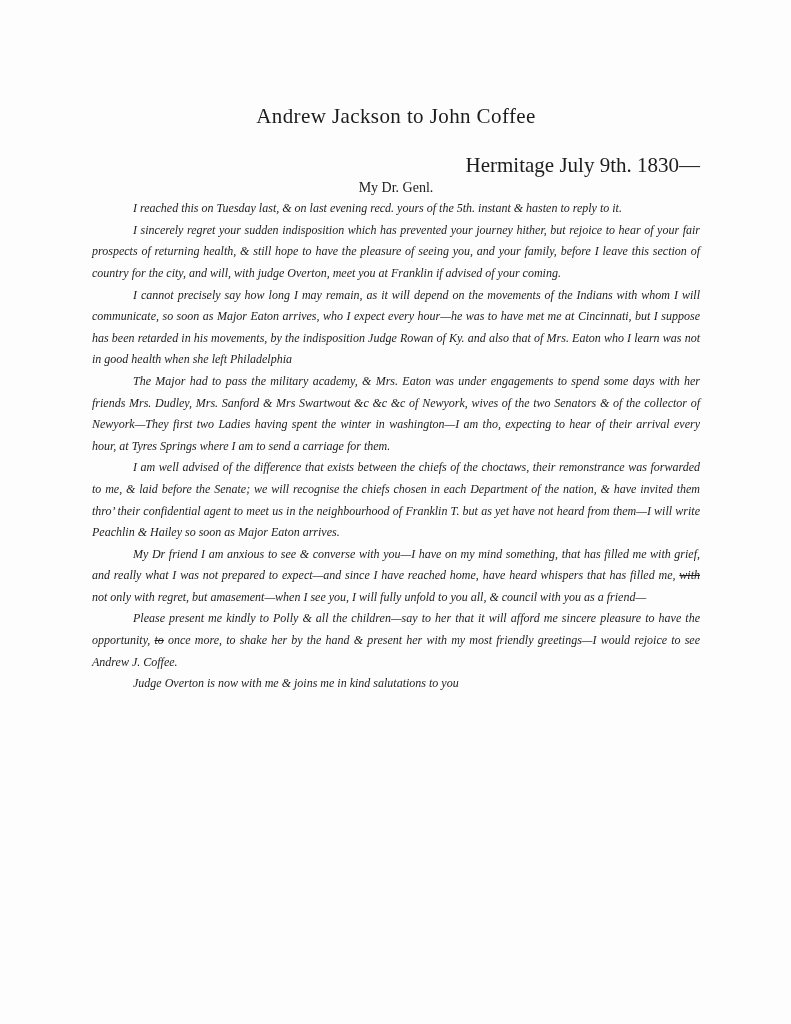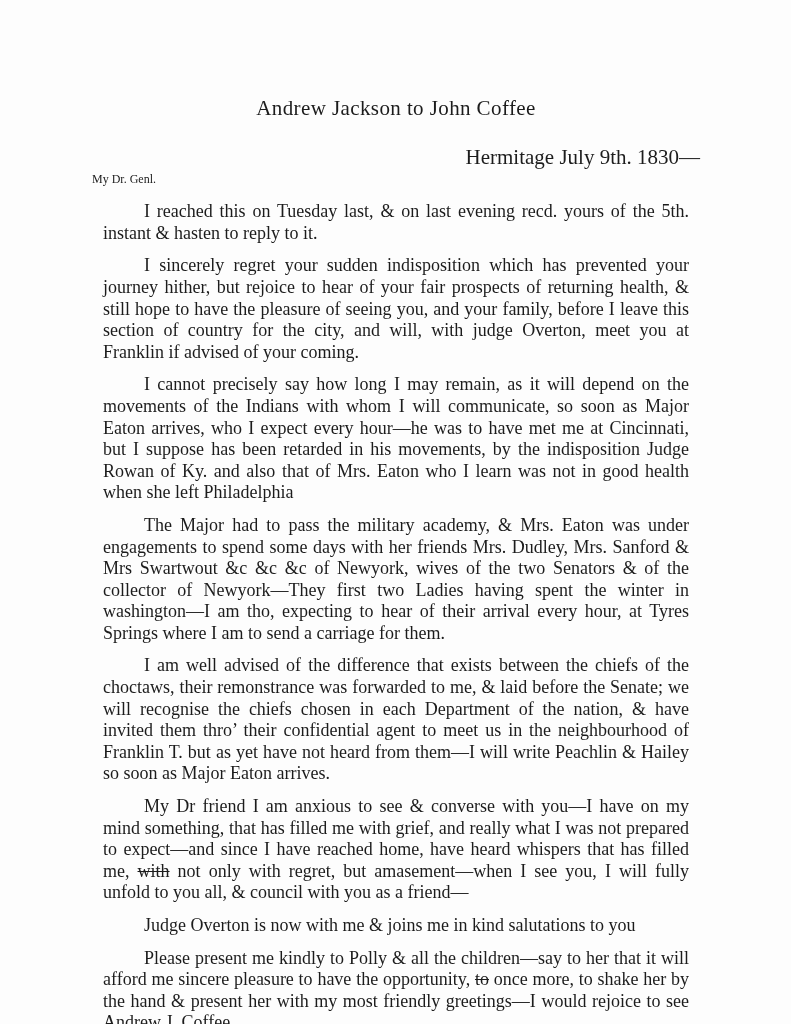--- a/index.html
+++ b/index.html
@@ -19,57 +19,58 @@
   .content {
     position: absolute;
     left: 92px;
     top: 92px;
     width: 608px;
   }
   .title {
     font-size: 21px;
     font-weight: normal;
     text-align: center;
-    margin: 4px 0 26px 0;
+    margin: 12px 0 26px 0;
     letter-spacing: 0.4px;
   }
   .dateline {
     font-size: 21px;
     line-height: 21.6px;
     text-align: right;
   }
   .salutation {
-    font-size: 12px;
+    font-size: 14px;
     line-height: 21.6px;
-    text-align: left;
+    text-align: center;
   }
   .letter-body p {
-    margin: 11px;
-    font-size: 18px;
+    margin: 0;
+    font-size: 12px;
     line-height: 21.6px;
     text-align: justify;
     text-indent: 41px;
     hyphens: none;
+    font-style: italic;
   }
   .strike {
     text-decoration: line-through;
   }
 </style>
 </head>
 <body>
 
 <div class="page">
   <div class="content">
     <h1 class="title">Andrew Jackson to John Coffee</h1>
     <div class="dateline">Hermitage July 9th. 1830—</div>
     <div class="salutation">My Dr. Genl.</div>
     <div class="letter-body">
         <p><span>I reached this on Tuesday last, &amp; on last evening recd. yours of the 5th. instant &amp; hasten to reply to it.</span></p>
         <p><span>I sincerely regret your sudden indisposition which has prevented your journey hither, but rejoice to hear of your fair prospects of returning health, &amp; still hope to have the pleasure of seeing you, and your family, before I leave this section of country for the city, and will, with judge Overton, meet you at Franklin if advised of your coming.</span></p>
         <p><span>I cannot precisely say how long I may remain, as it will depend on the movements of the Indians with whom I will communicate, so soon as Major Eaton arrives, who I expect every hour—he was to have met me at Cincinnati, but I suppose has been retarded in his movements, by the indisposition Judge Rowan of Ky. and also that of Mrs. Eaton who I learn was not in good health when she left Philadelphia</span></p>
         <p><span>The Major had to pass the military academy, &amp; Mrs. Eaton was under engagements to spend some days with her friends Mrs. Dudley, Mrs. Sanford &amp; Mrs Swartwout &amp;c &amp;c &amp;c of Newyork, wives of the two Senators &amp; of the collector of Newyork—They first two Ladies having spent the winter in washington—I am tho, expecting to hear of their arrival every hour, at Tyres Springs where I am to send a carriage for them.</span></p>
         <p><span>I am well advised of the difference that exists between the chiefs of the choctaws, their remonstrance was forwarded to me, &amp; laid before the Senate; we will recognise the chiefs chosen in each Department of the nation, &amp; have invited them thro’ their confidential agent to meet us in the neighbourhood of Franklin T. but as yet have not heard from them—I will write Peachlin &amp; Hailey so soon as Major Eaton arrives.</span></p>
         <p><span>My Dr friend I am anxious to see &amp; converse with you—I have on my mind something, that has filled me with grief, and really what I was not prepared to expect—and since I have reached home, have heard whispers that has filled me, </span><span class="strike">with</span><span> not only with regret, but amasement—when I see you, I will fully unfold to you all, &amp; council with you as a friend—</span></p>
+        <p><span>Please present me kindly to Polly &amp; all the children—say to her that it will afford me sincere pleasure to have the opportunity, </span><span class="strike">to</span><span> once more, to shake her by the hand &amp; present her with my most friendly greetings—I would rejoice to see Andrew J. Coffee.</span></p>
         <p><span>Judge Overton is now with me &amp; joins me in kind salutations to you</span></p>
-        <p><span>Please present me kindly to Polly &amp; all the children—say to her that it will afford me sincere pleasure to have the opportunity, </span><span class="strike">to</span><span> once more, to shake her by the hand &amp; present her with my most friendly greetings—I would rejoice to see Andrew J. Coffee.</span></p>
       </div>
   </div>
 </div>
 
 </body></html>

